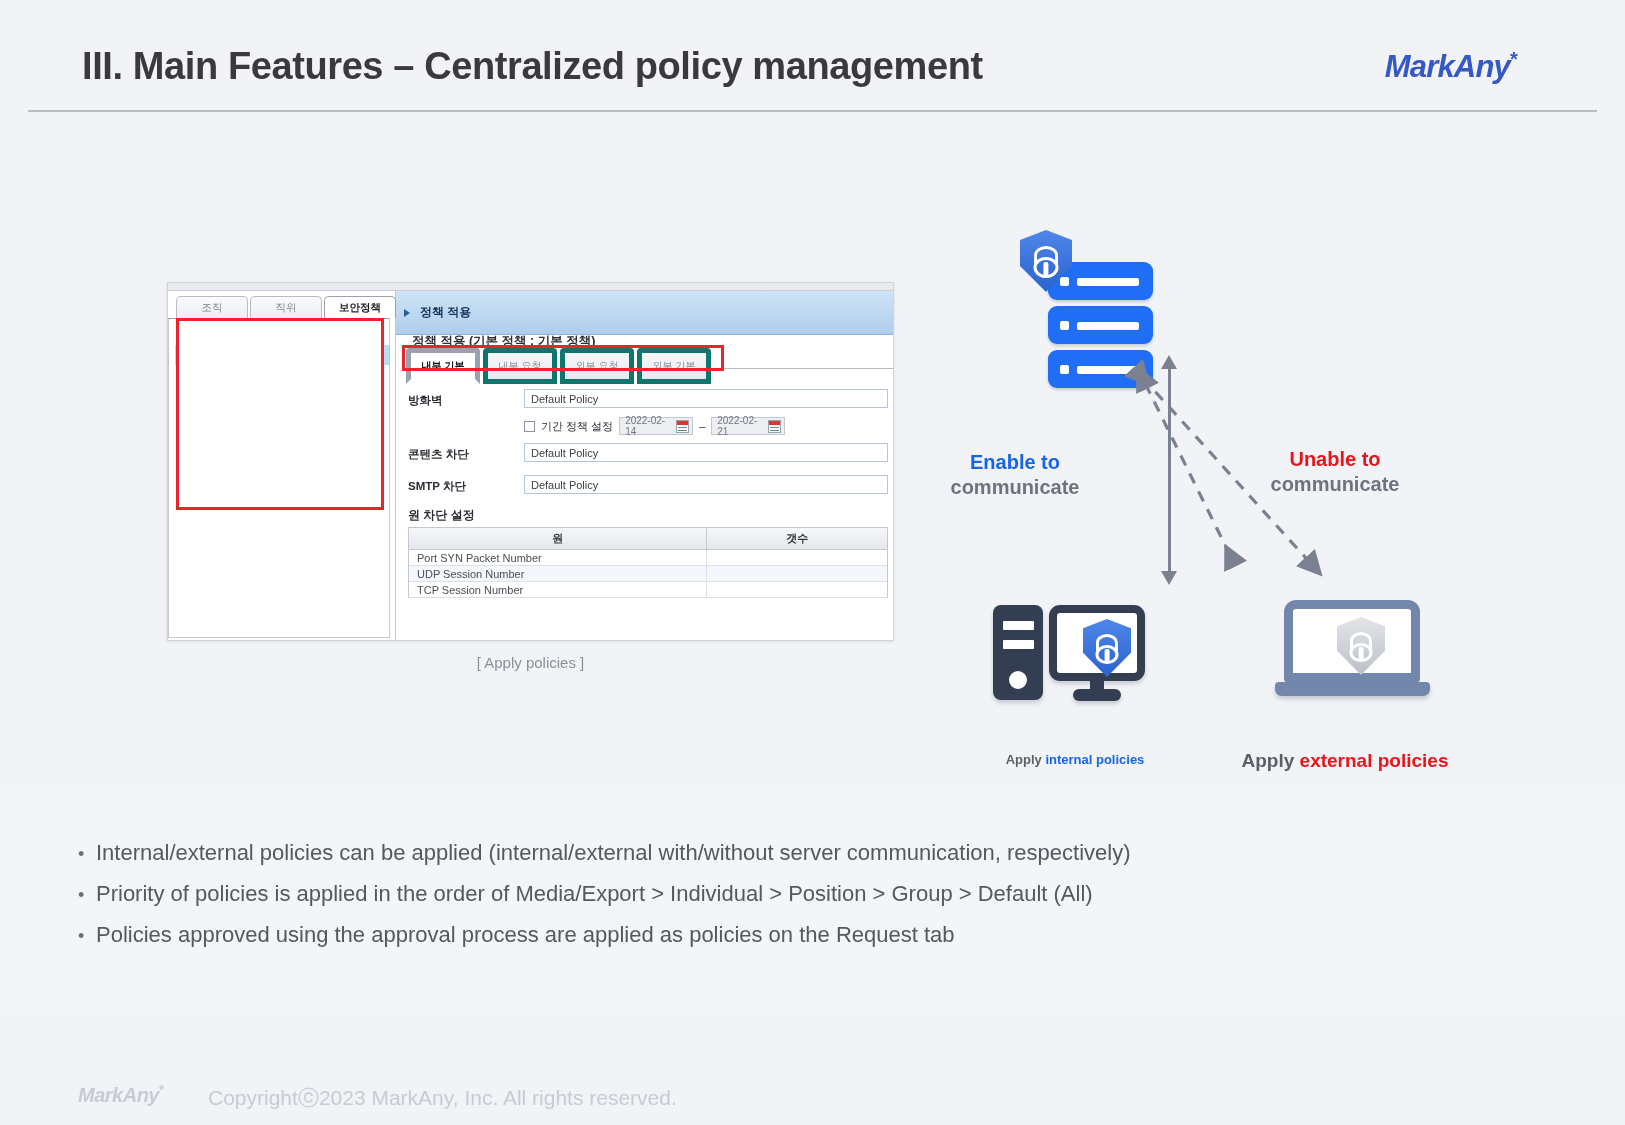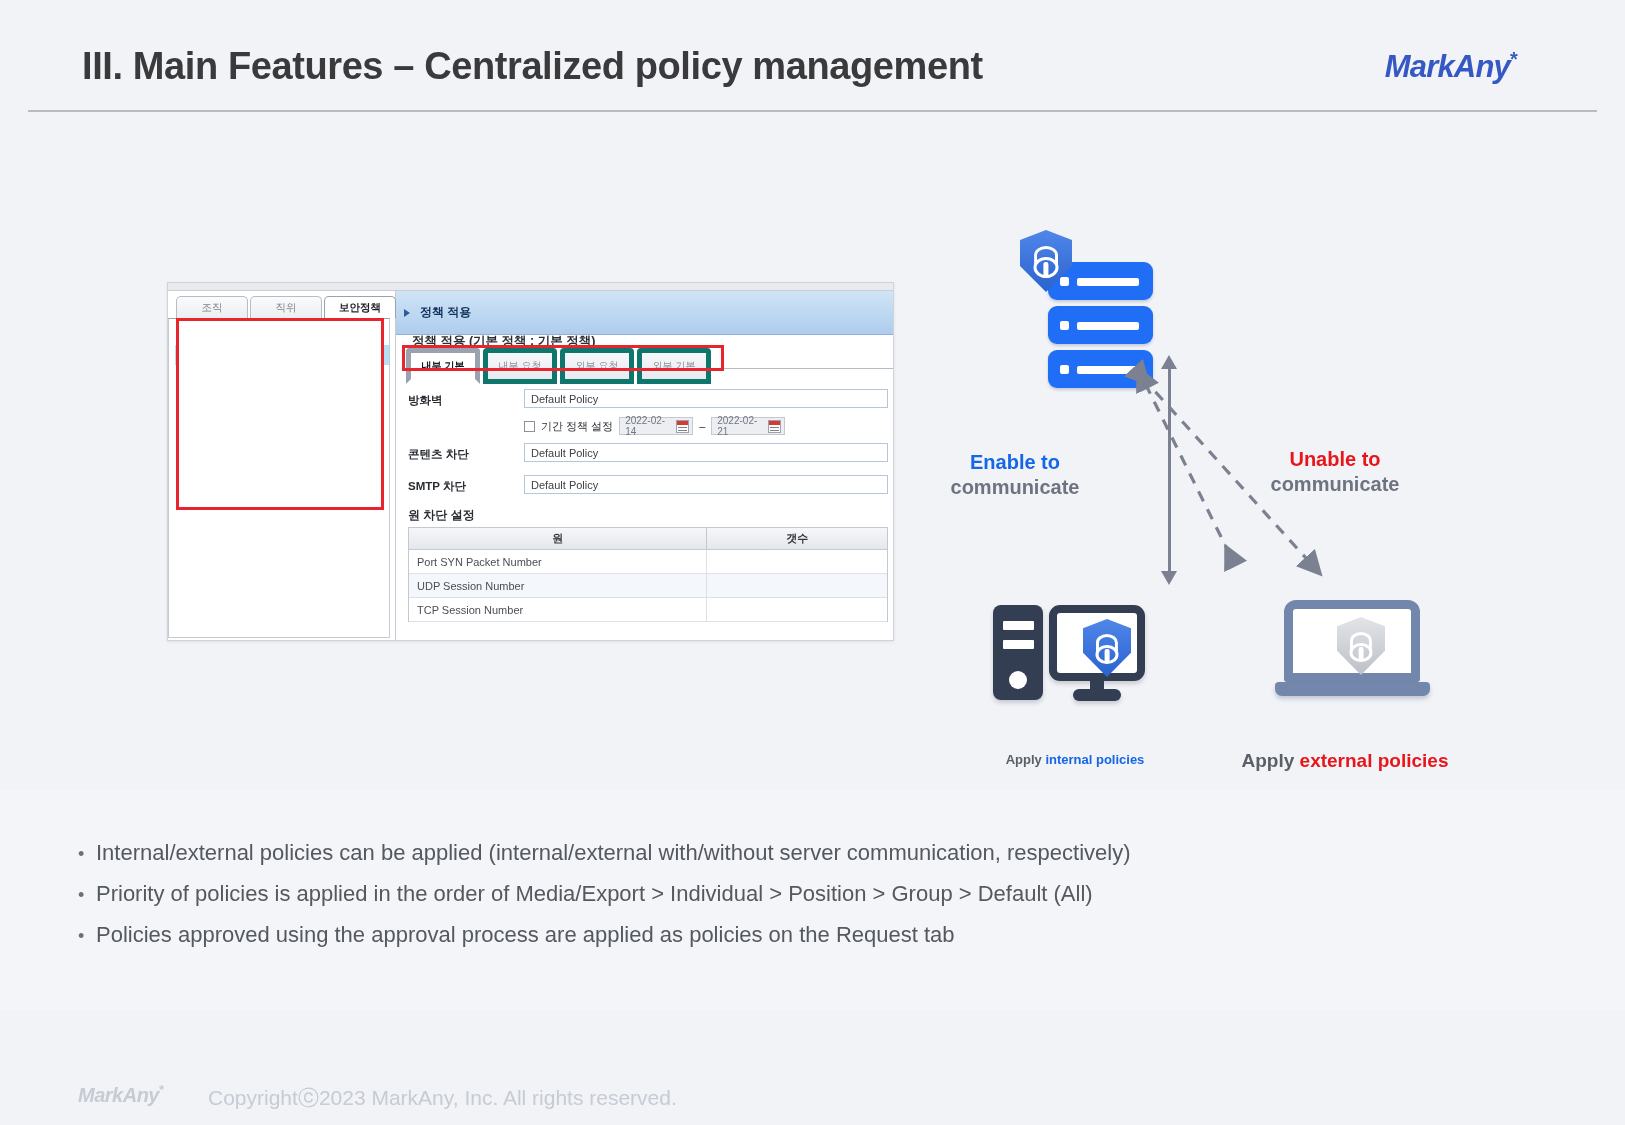--- a/index.html
+++ b/index.html
@@ -292,21 +292,21 @@
   }
   .grid-head {
     display: flex; height: 22px;
     background: linear-gradient(#f6f7f9,#e4e7ec);
     border-bottom: 1px solid #c3c8d1;
     font-size: 11px; font-weight: bold; color: #33363d;
   }
   .gh-1 { width: 299px; display: flex; align-items: center; justify-content: center; border-right: 1px solid #c3c8d1; }
   .gh-2 { width: 180px; display: flex; align-items: center; justify-content: center; }
   .grid-row {
-    display: flex; height: 24px;
+    display: flex; height: 16px;
     border-bottom: 1px solid #dde1e7;
     font-size: 11px; color: #4a4e56;
   }
   .grid-row.alt { background: #f4f7fb; }
   .gc-1 { width: 299px; display: flex; align-items: center; padding-left: 8px; border-right: 1px solid #dde1e7; }
   .gc-2 { width: 180px; }
 
   .shot-caption {
     position: absolute;
     left: 167px; top: 542px;
@@ -621,20 +621,21 @@
           <div class="gc-2"></div>
         </div>
         <div class="grid-row">
           <div class="gc-1">TCP Session Number</div>
           <div class="gc-2"></div>
         </div>
       </div>
     </div>
   </div>
 
+  <div class="shot-caption">[ Apply policies ]</div>
 </div>
 
 <div>
 
   <div class="server-icon">
     <div class="srv-bar" style="left:28px; top:32px;"></div>
     <div class="srv-bar" style="left:28px; top:76px;"></div>
     <div class="srv-bar" style="left:28px; top:120px;"></div>
     <div class="shield" style="position:absolute; left:0px; top:0px; width:52px; height:62px;">
       <span class="arc"></span>

